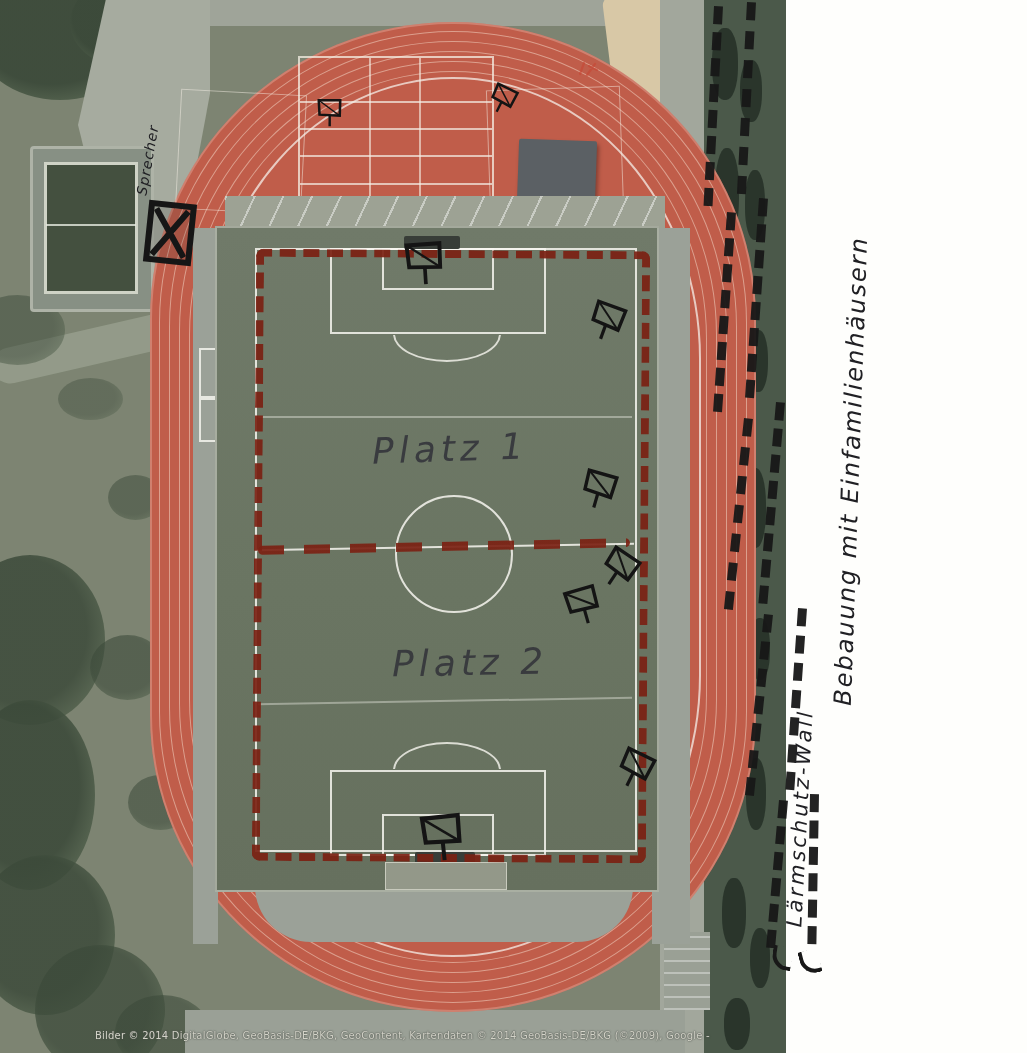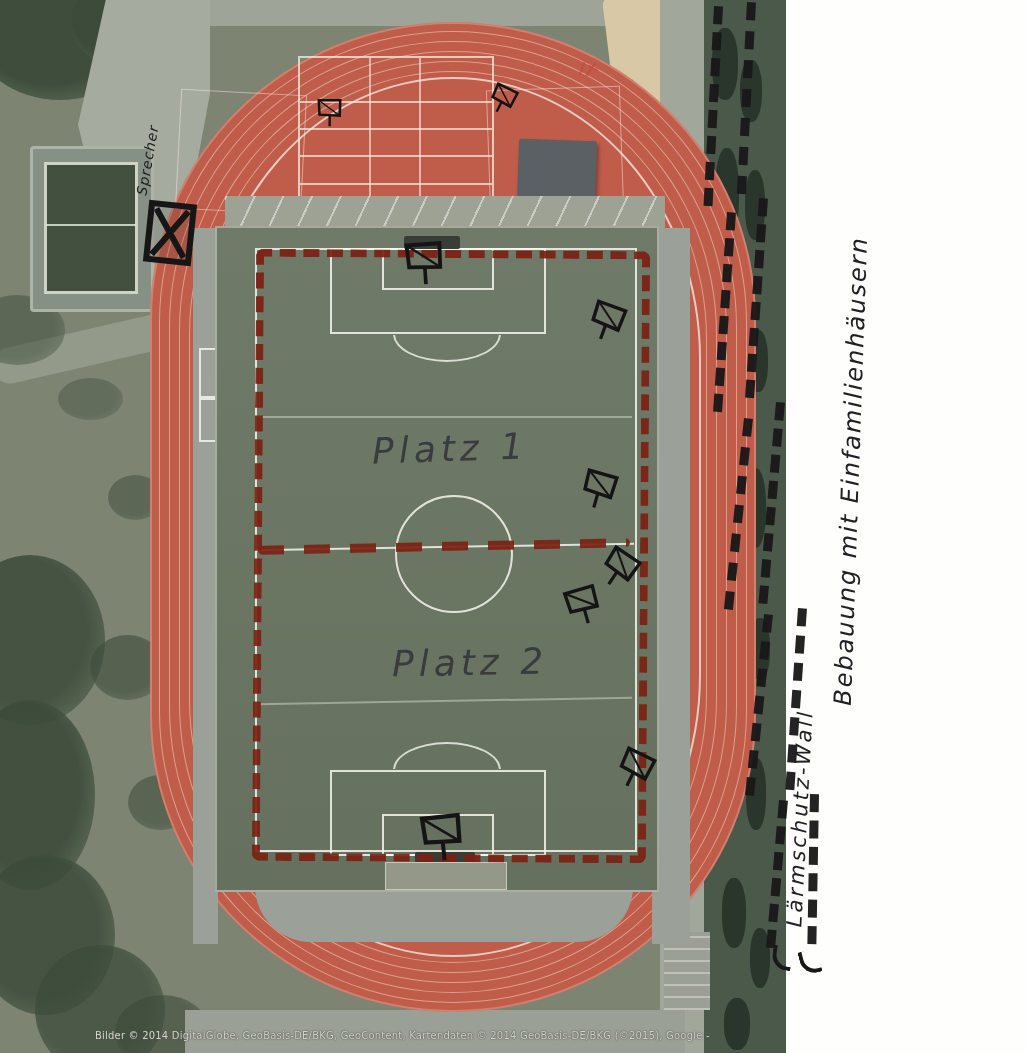--- a/index.html
+++ b/index.html
@@ -249,21 +249,21 @@
     <div class="abs hand pencil platz" style="left:372px;top:428px;transform:rotate(-2deg);">Platz 1</div>
     <div class="abs hand pencil platz" style="left:392px;top:642px;transform:rotate(-1deg);">Platz 2</div>
 
     <div class="abs hand sprecher-text" style="left:112px;top:152px;">Sprecher</div>
     <div class="abs speaker-box">
       <svg width="36" height="50" viewBox="0 0 36 50" style="display:block">
         <path d="M2 2 L34 48 M34 2 L2 48" stroke="#161616" stroke-width="6" fill="none"></path>
       </svg>
     </div>
 
-    <div class="abs attribution">Bilder © 2014 DigitalGlobe, GeoBasis-DE/BKG, GeoContent, Kartendaten © 2014 GeoBasis-DE/BKG (©2015), Google -</div>
+    <div class="abs attribution">Bilder © 2014 DigitalGlobe, GeoBasis-DE/BKG, GeoContent, Kartendaten © 2014 GeoBasis-DE/BKG (©2009), Google -</div>
   </div>
 
   <div class="abs paper"></div>
 
   <div id="ink-dashes">
       <div class="ink-dash" style="left: 714px; top: 6px; height: 200px; transform: rotate(3deg);"></div>
       <div class="ink-dash" style="left: 727px; top: 212px; height: 200px; transform: rotate(4deg);"></div>
       <div class="ink-dash" style="left: 744px; top: 418px; height: 192px; transform: rotate(6deg);"></div>
       <div class="ink-dash" style="left: 764px; top: 614px; height: 182px; transform: rotate(6deg);"></div>
       <div class="ink-dash" style="left: 779px; top: 800px; height: 148px; transform: rotate(5deg);"></div>

